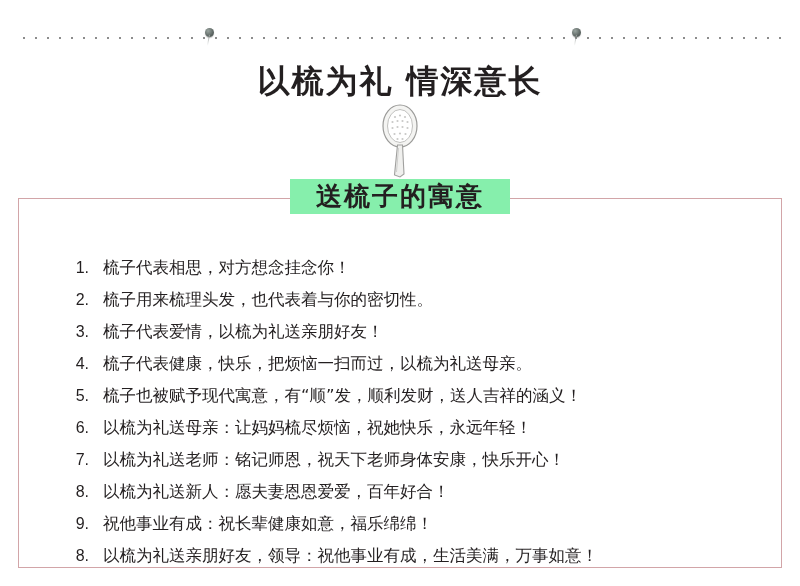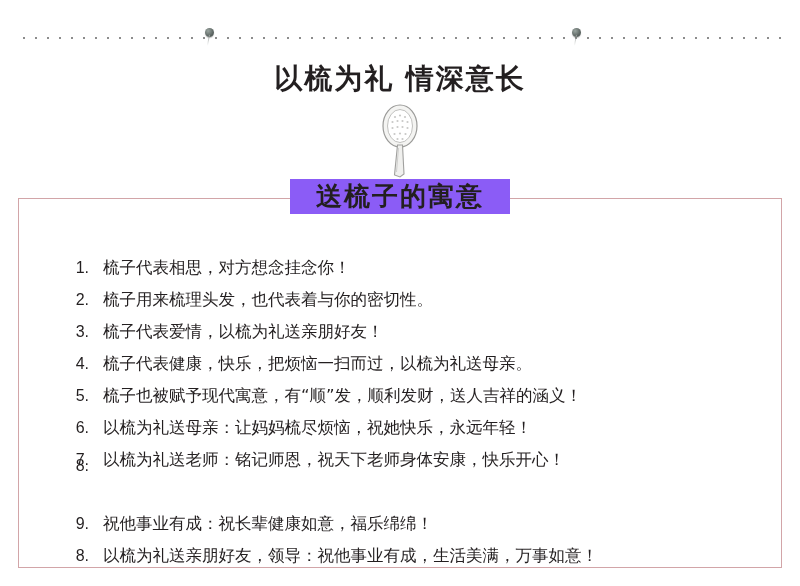--- a/index.html
+++ b/index.html
@@ -58,21 +58,21 @@
   .pin-left { left: 205px; }
   .pin-right { left: 572px; }
 
   
   .main-title {
     position: absolute;
     top: 60px;
     left: 0;
     width: 800px;
     text-align: center;
-    font-size: 28px;
+    font-size: 32px;
     font-weight: bold;
     letter-spacing: 2px;
     color: #231f20;
     font-family: "DejaVu Sans", "Liberation Sans", sans-serif;
   }
 
   
   .brush {
     position: absolute;
     top: 104px;
@@ -93,21 +93,21 @@
   }
   .card-title-wrap {
     position: absolute;
     top: -20px;
     left: 0;
     width: 100%;
     text-align: center;
   }
   .card-title {
     display: inline-block;
-    background: #8b5cf6;
+    background: #86efac;
     padding: 0 26px;
     font-size: 26px;
     font-weight: bold;
     letter-spacing: 2px;
     color: #231f20;
     font-family: "DejaVu Sans", "Liberation Sans", sans-serif;
   }
 
   .list {
     position: absolute;
@@ -207,20 +207,21 @@
       <li class="list-item">
         <span class="item-num">6.</span>
         <span class="item-text">以梳为礼送母亲：让妈妈梳尽烦恼，祝她快乐，永远年轻！</span>
       </li>
       <li class="list-item">
         <span class="item-num">7.</span>
         <span class="item-text">以梳为礼送老师：铭记师恩，祝天下老师身体安康，快乐开心！</span>
       </li>
       <li class="list-item">
         <span class="item-num">8.</span>
+        <span class="item-text">以梳为礼送新人：愿夫妻恩恩爱爱，百年好合！</span>
       </li>
       <li class="list-item">
         <span class="item-num">9.</span>
         <span class="item-text">祝他事业有成：祝长辈健康如意，福乐绵绵！</span>
       </li>
       <li class="list-item">
         <span class="item-num">8.</span>
         <span class="item-text">以梳为礼送亲朋好友，领导：祝他事业有成，生活美满，万事如意！</span>
       </li>
     </ul>

